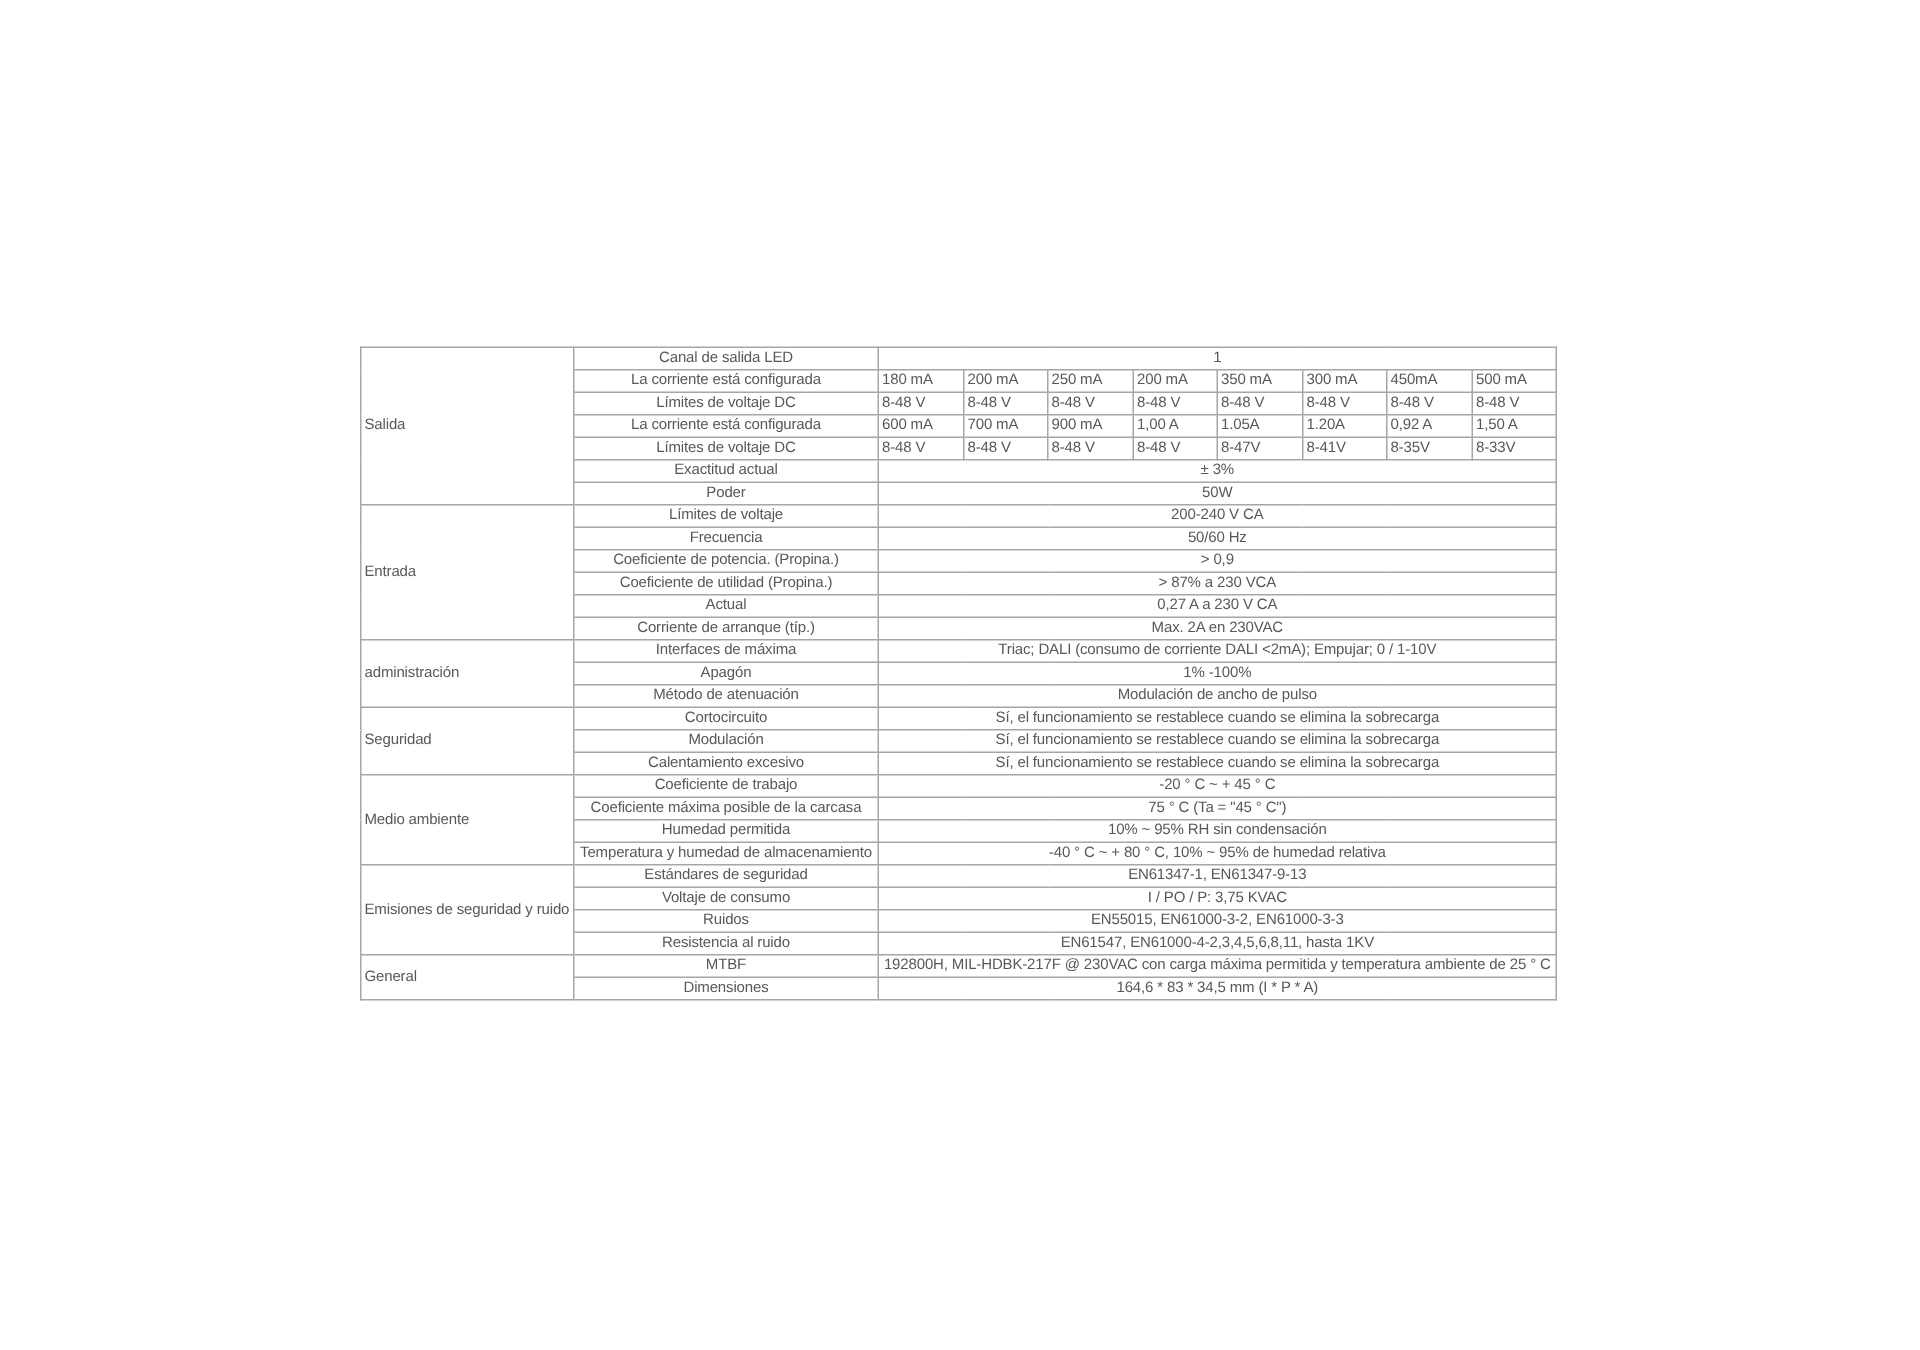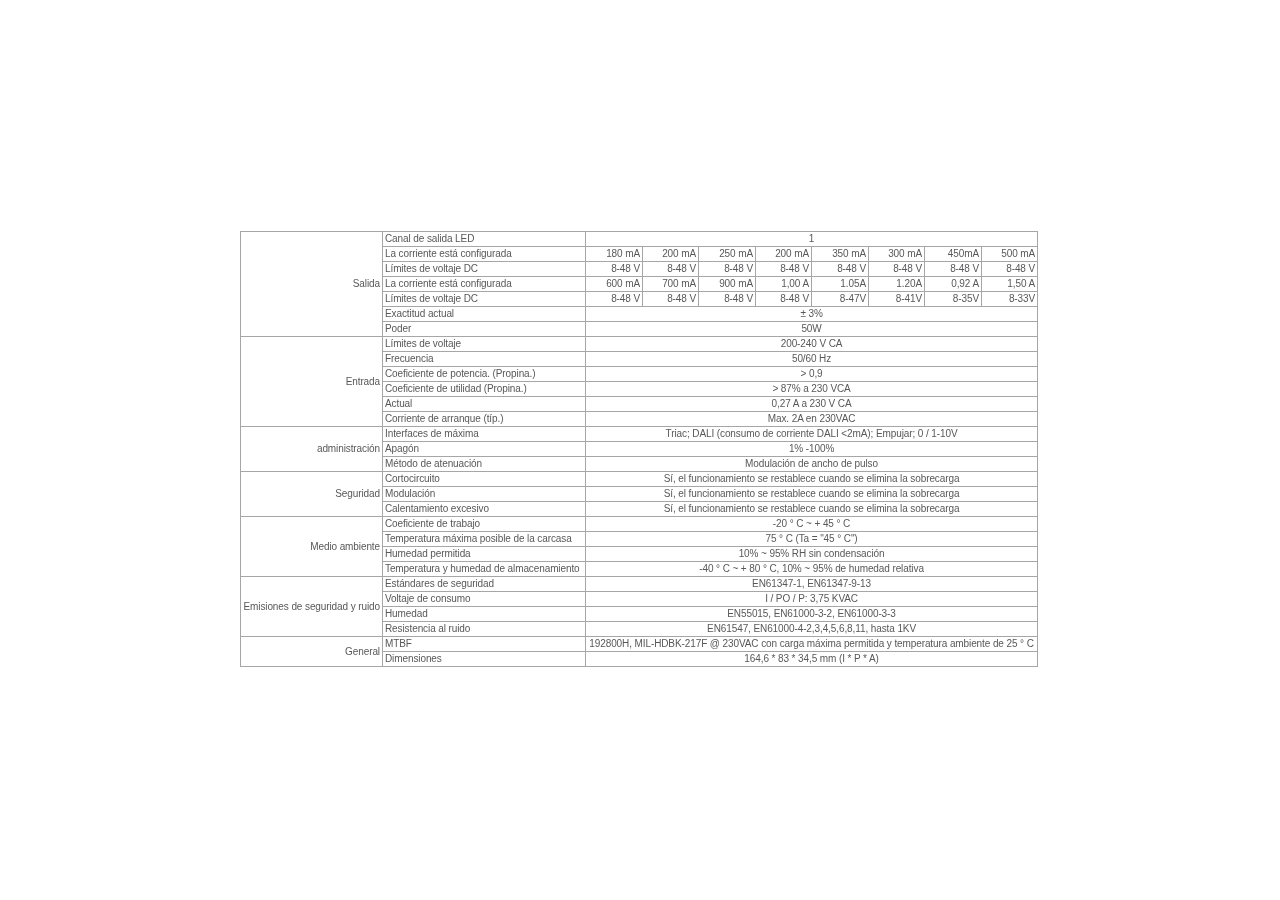--- a/index.html
+++ b/index.html
@@ -32,33 +32,33 @@
     border: 1px solid #a6a6a6;
     height: 14px;
     padding: 0 2px;
     white-space: nowrap;
     overflow: hidden;
     line-height: 14px;
     vertical-align: middle;
     background: #ffffff;
   }
   td.section-cell {
-    text-align: right;
+    text-align: left;
     vertical-align: middle;
     padding-left: 2px;
   }
   td.label-cell {
-    text-align: left;
+    text-align: center;
     padding-left: 3px;
   }
   td.value-cell-span {
     text-align: center;
   }
   td.value-cell {
-    text-align: right;
+    text-align: left;
     padding-left: 3px;
   }
 </style>
 </head>
 <body>
 
 <div class="page">
   <table class="spec-table">
     <colgroup>
       <col style="width:142px">
@@ -180,42 +180,42 @@
         <tr>
           <td class="label-cell">Calentamiento excesivo</td>
           <td class="value-cell-span" colspan="8">Sí, el funcionamiento se restablece cuando se elimina la sobrecarga</td>
         </tr>
         <tr>
           <td class="section-cell" rowspan="4">Medio ambiente</td>
           <td class="label-cell">Coeficiente de trabajo</td>
           <td class="value-cell-span" colspan="8">-20 ° C ~ + 45 ° C</td>
         </tr>
         <tr>
-          <td class="label-cell">Temperatura máxima posible de la carcasa</td>
+          <td class="label-cell">Coeficiente máxima posible de la carcasa</td>
           <td class="value-cell-span" colspan="8">75 ° C (Ta = "45 ° C")</td>
         </tr>
         <tr>
           <td class="label-cell">Humedad permitida</td>
           <td class="value-cell-span" colspan="8">10% ~ 95% RH sin condensación</td>
         </tr>
         <tr>
           <td class="label-cell">Temperatura y humedad de almacenamiento</td>
           <td class="value-cell-span" colspan="8">-40 ° C ~ + 80 ° C, 10% ~ 95% de humedad relativa</td>
         </tr>
         <tr>
           <td class="section-cell" rowspan="4">Emisiones de seguridad y ruido</td>
           <td class="label-cell">Estándares de seguridad</td>
           <td class="value-cell-span" colspan="8">EN61347-1, EN61347-9-13</td>
         </tr>
         <tr>
           <td class="label-cell">Voltaje de consumo</td>
           <td class="value-cell-span" colspan="8">I / PO / P: 3,75 KVAC</td>
         </tr>
         <tr>
-          <td class="label-cell">Humedad</td>
+          <td class="label-cell">Ruidos</td>
           <td class="value-cell-span" colspan="8">EN55015, EN61000-3-2, EN61000-3-3</td>
         </tr>
         <tr>
           <td class="label-cell">Resistencia al ruido</td>
           <td class="value-cell-span" colspan="8">EN61547, EN61000-4-2,3,4,5,6,8,11, hasta 1KV</td>
         </tr>
         <tr>
           <td class="section-cell" rowspan="2">General</td>
           <td class="label-cell">MTBF</td>
           <td class="value-cell-span" colspan="8">192800H, MIL-HDBK-217F @ 230VAC con carga máxima permitida y temperatura ambiente de 25 ° C</td>

